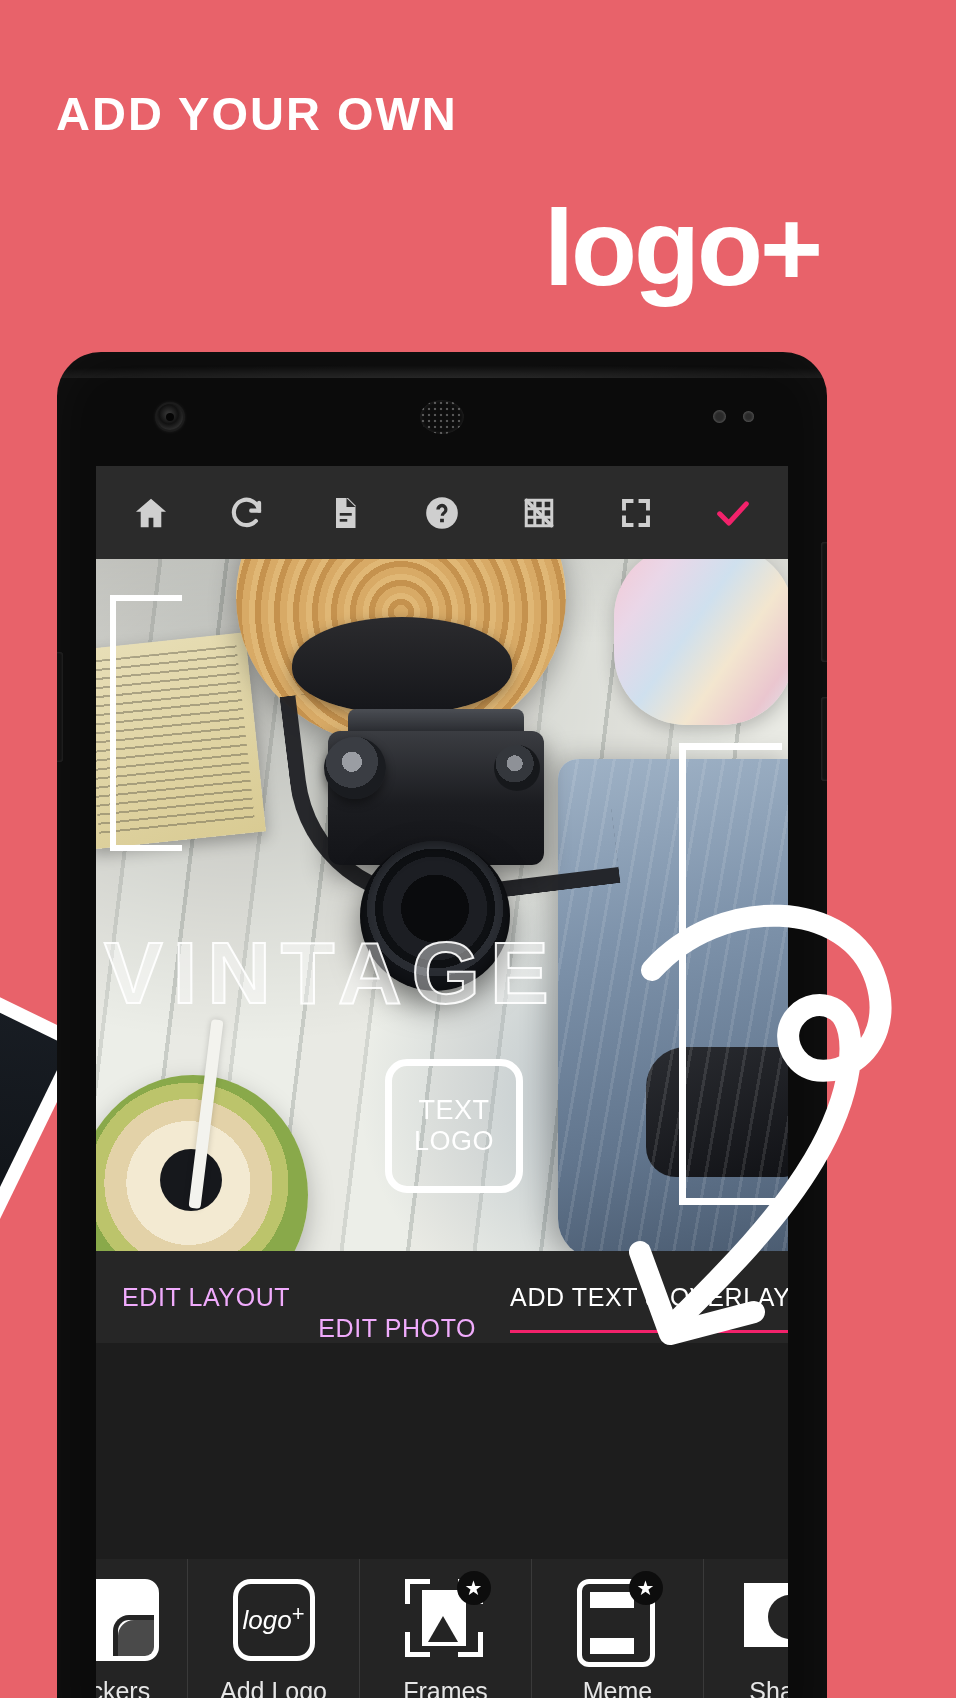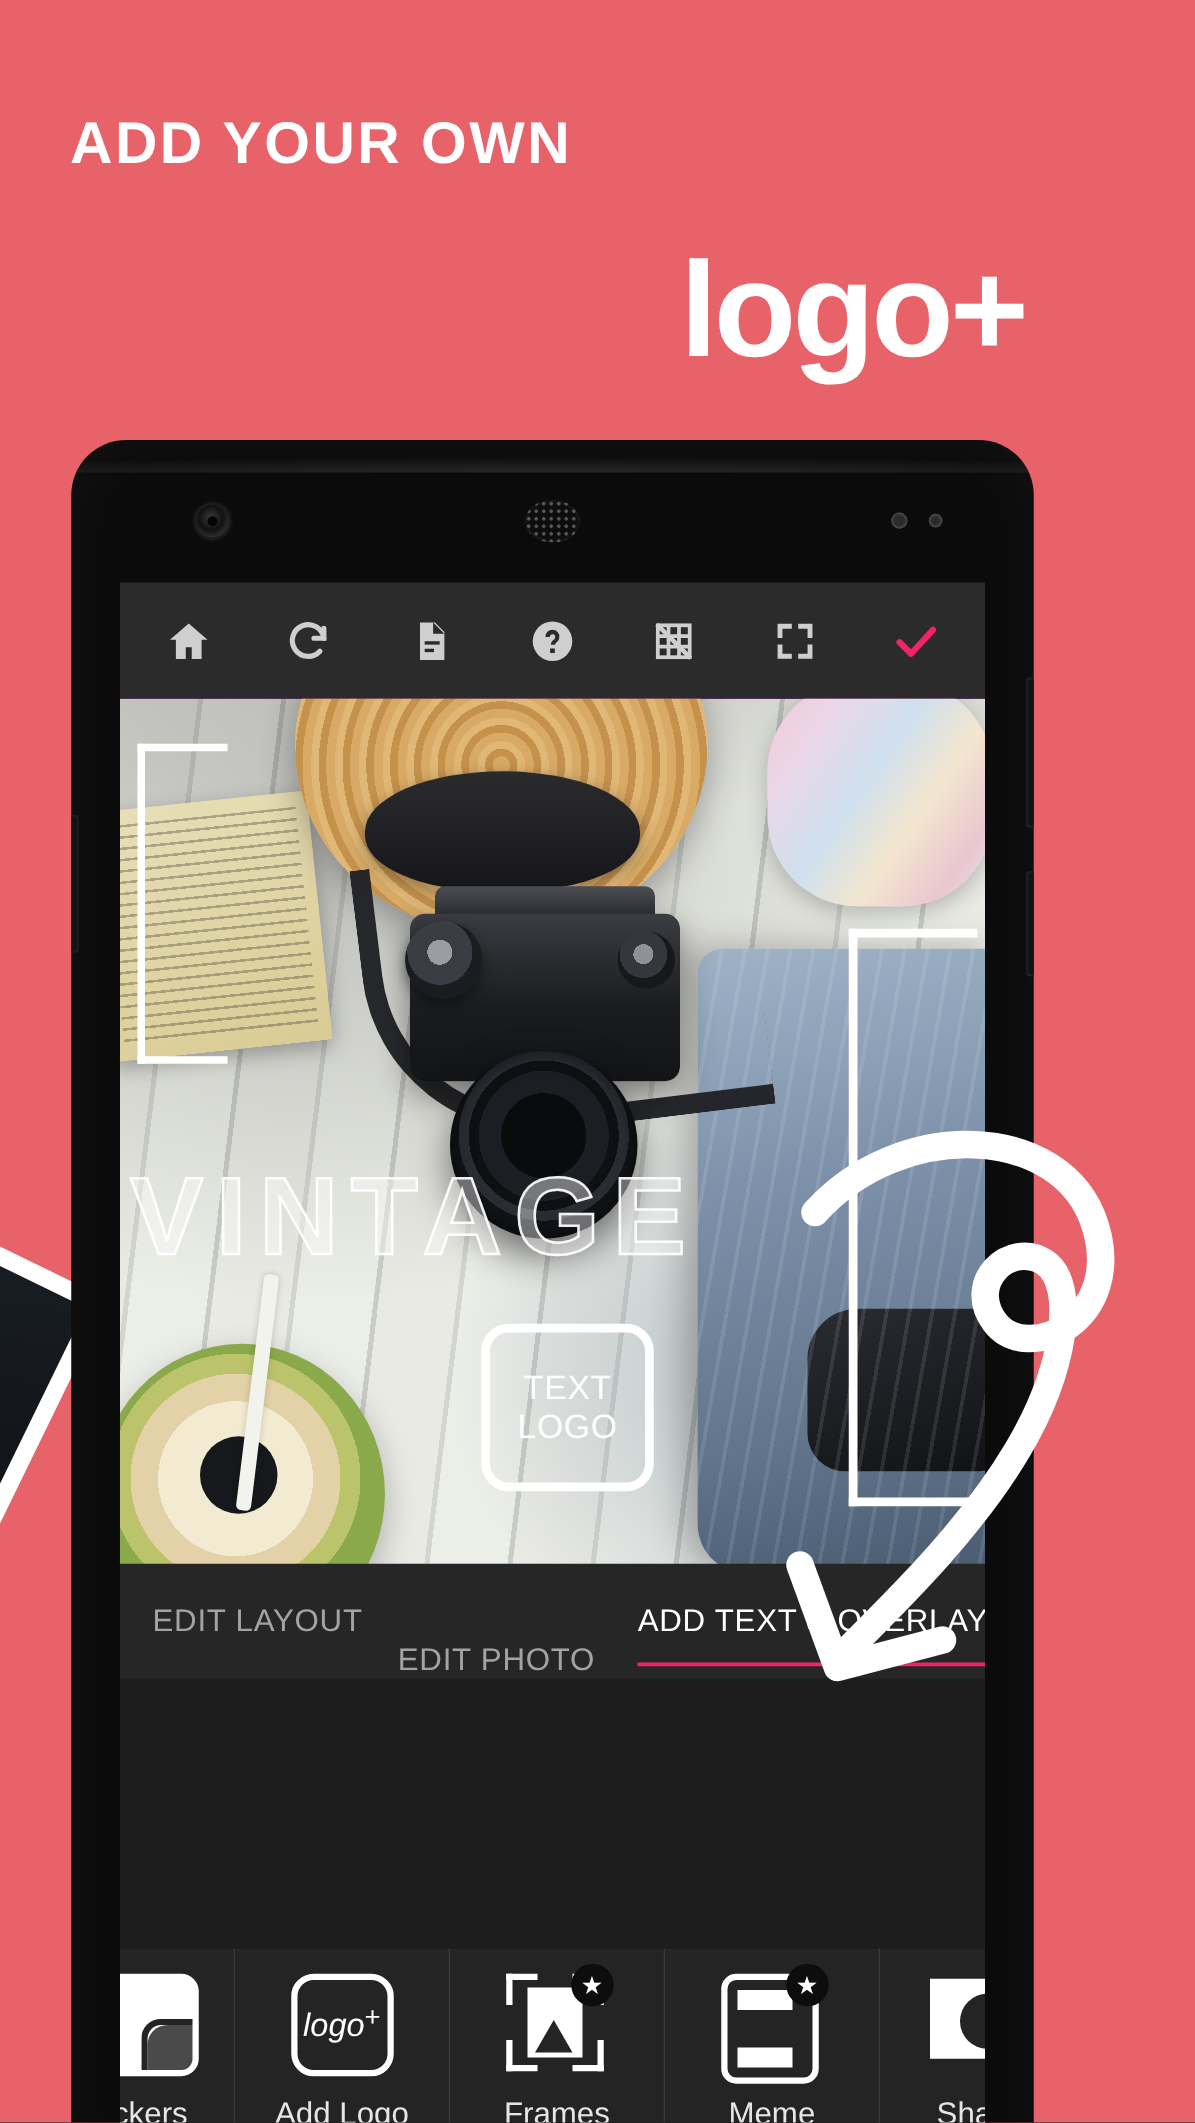--- a/index.html
+++ b/index.html
@@ -89,21 +89,21 @@
     position:absolute;left:0;top:0;width:100%;height:93px;background:#2b2b2b;
     display:flex;align-items:center;justify-content:space-around;padding:0 6px;box-sizing:border-box;
   }
   .tb-ico{width:52px;height:52px;display:flex;align-items:center;justify-content:center;color:#cfcfcf;}
   .tb-ico svg{display:block;}
   .tb-ico.accent{color:#f2226b;}
 
   
   .canvas{
     position:absolute;left:0;top:93px;width:100%;height:716px;overflow:hidden;
-    background:#a21caf;
+    background:#1d4ed8;
   }
   
   .deck{
     position:absolute;inset:0;
     background:
       linear-gradient(180deg, rgba(0,0,0,.07) 0%, rgba(0,0,0,0) 12%),
       repeating-linear-gradient(97deg,
         #e9eae4 0px, #e9eae4 62px,
         #d3d6d0 62px, #d3d6d0 66px,
         #eceee8 66px, #eceee8 128px,
@@ -216,21 +216,21 @@
     display:flex;flex-direction:column;align-items:center;justify-content:center;
     color:#fff;font-size:27px;line-height:31px;letter-spacing:.5px;
   }
 
   
   .tabs{
     position:absolute;left:0;top:785px;width:100%;height:92px;background:#262626;
     display:flex;align-items:center;
   }
   .tab{
-    flex:0 0 auto;color:#a3a3a3;font-size:25px;letter-spacing:.6px;position:relative;height:100%;
+    flex:0 0 auto;color:#f0abfc;font-size:25px;letter-spacing:.6px;position:relative;height:100%;
     display:flex;align-items:center;
   }
   .tab.t1{padding-left:26px;padding-right:28px;}
   .tab.t2{padding-right:34px;align-items:flex-end;}
   .tab.active{color:#ffffff;}
   .tab.active:after{
     content:"";position:absolute;left:0;right:-6px;bottom:10px;height:3px;background:#f2226b;
   }
 
   

